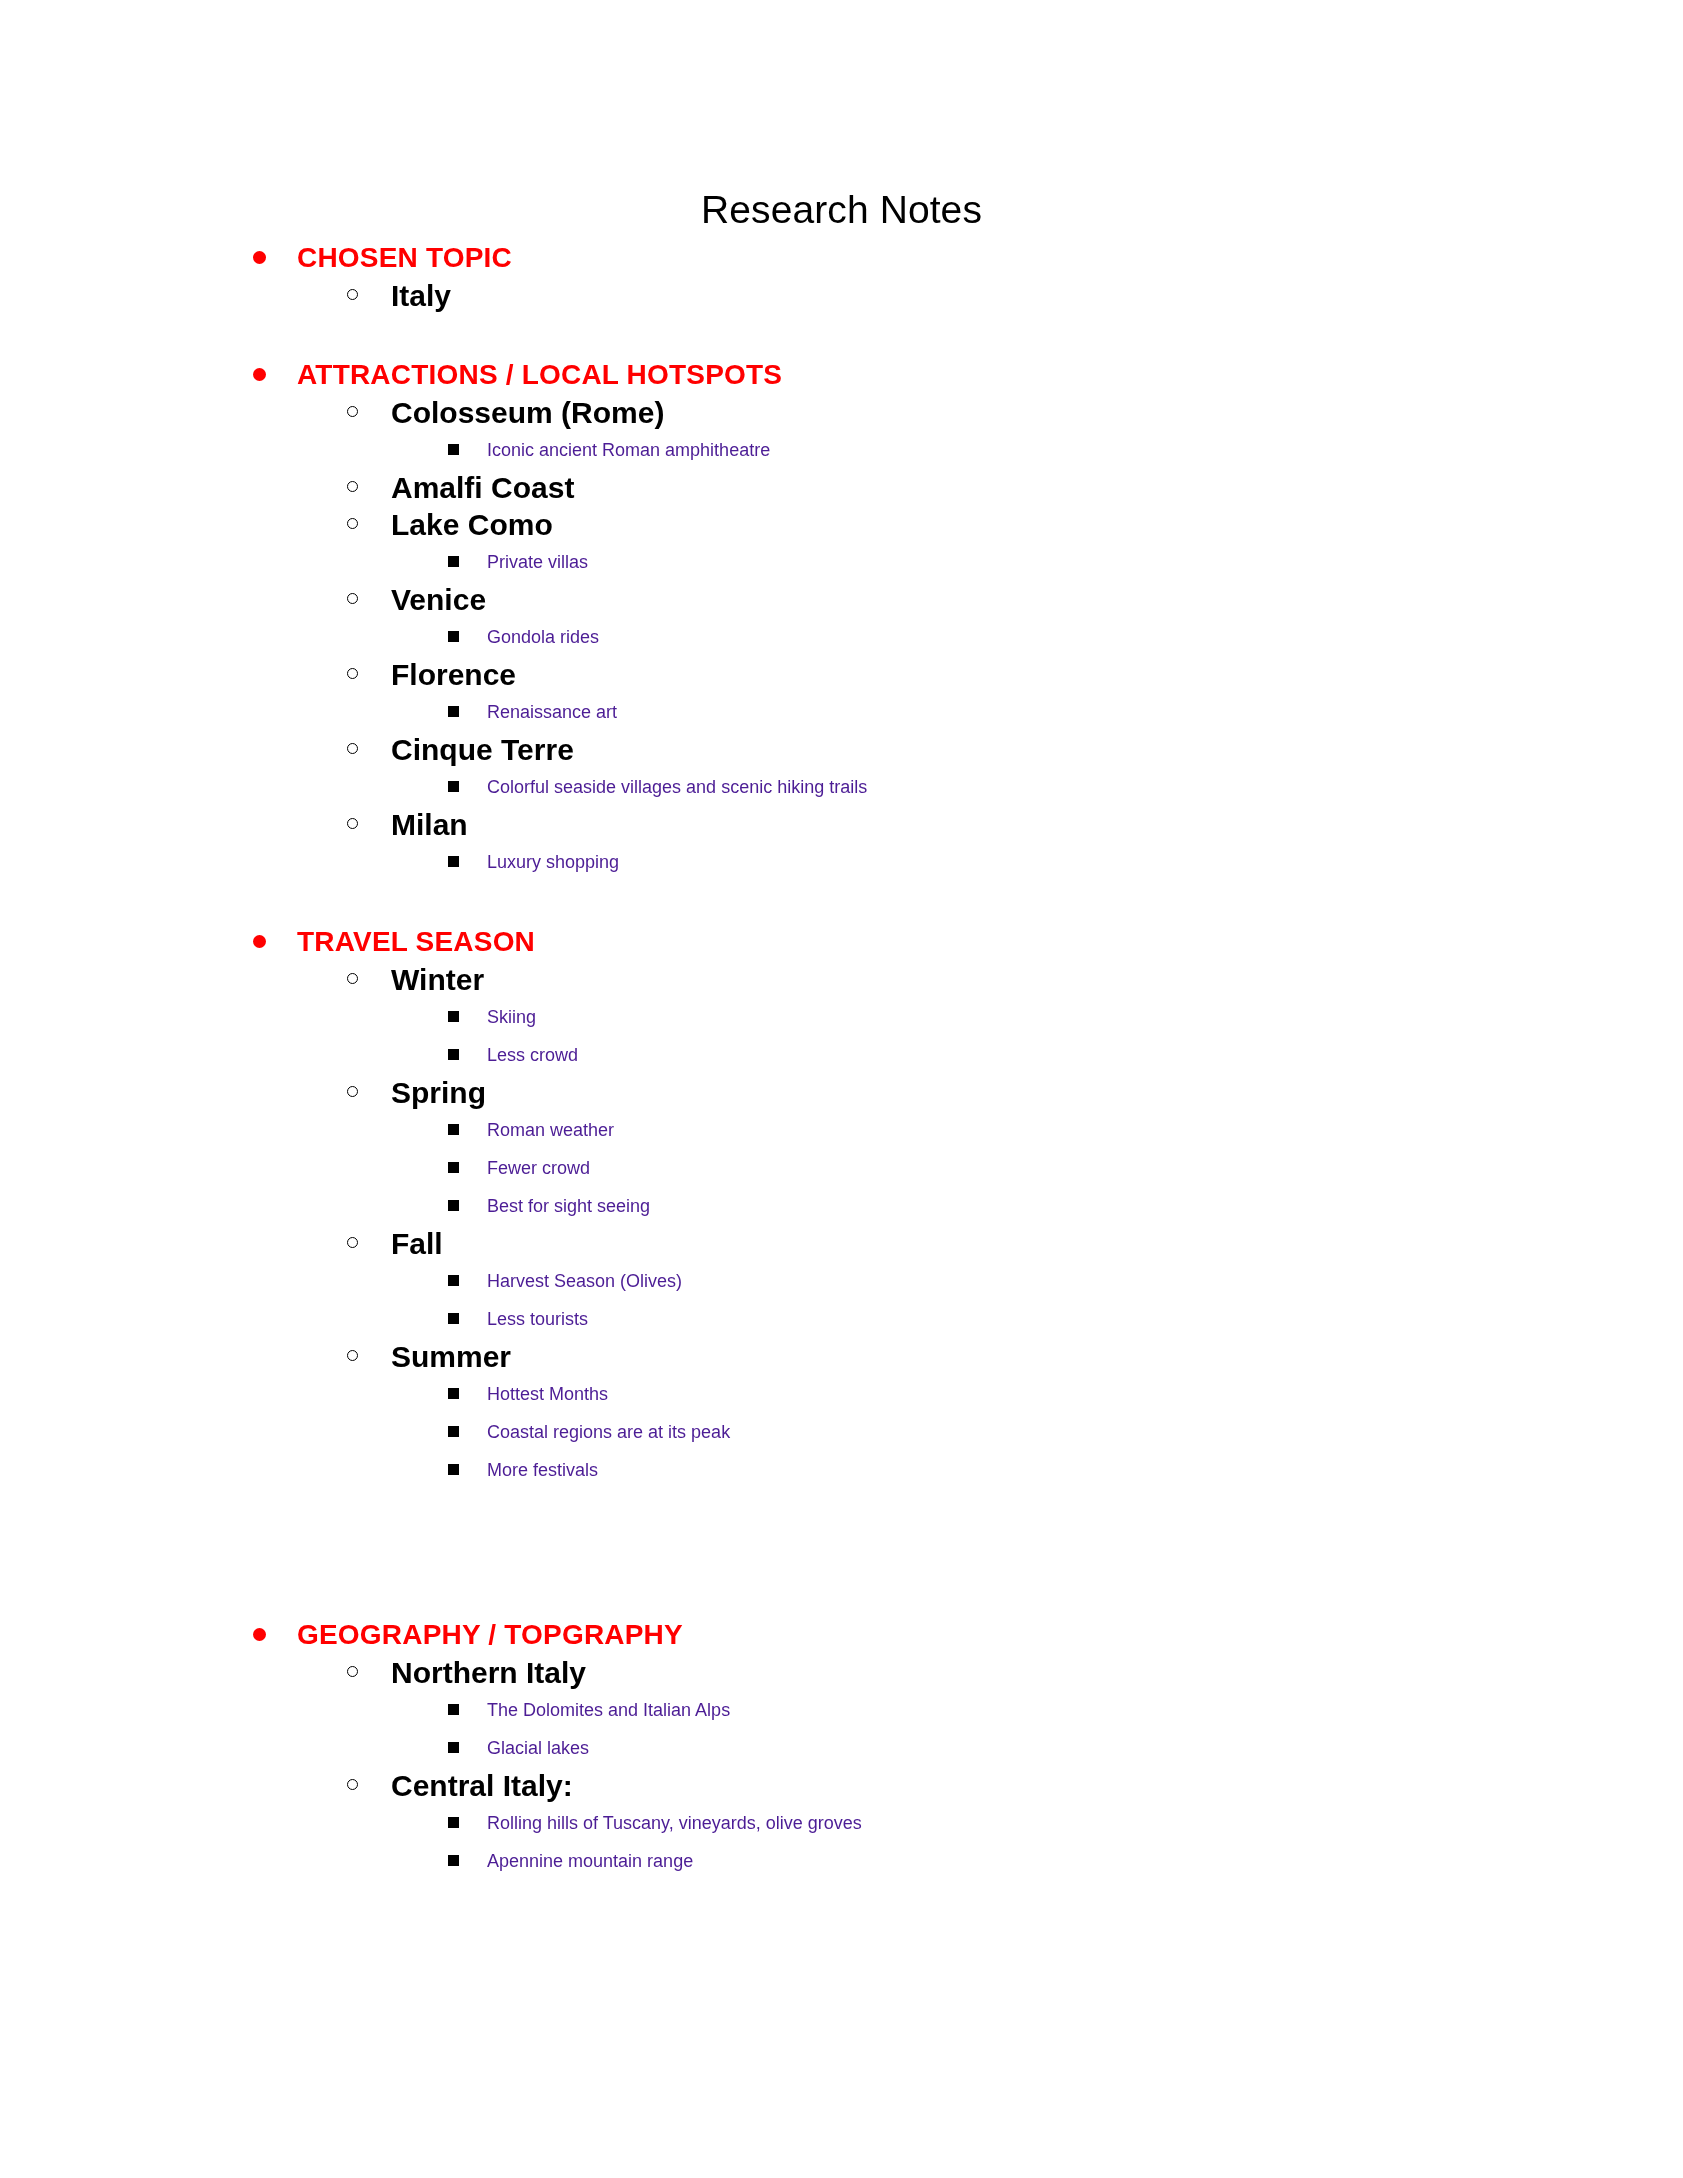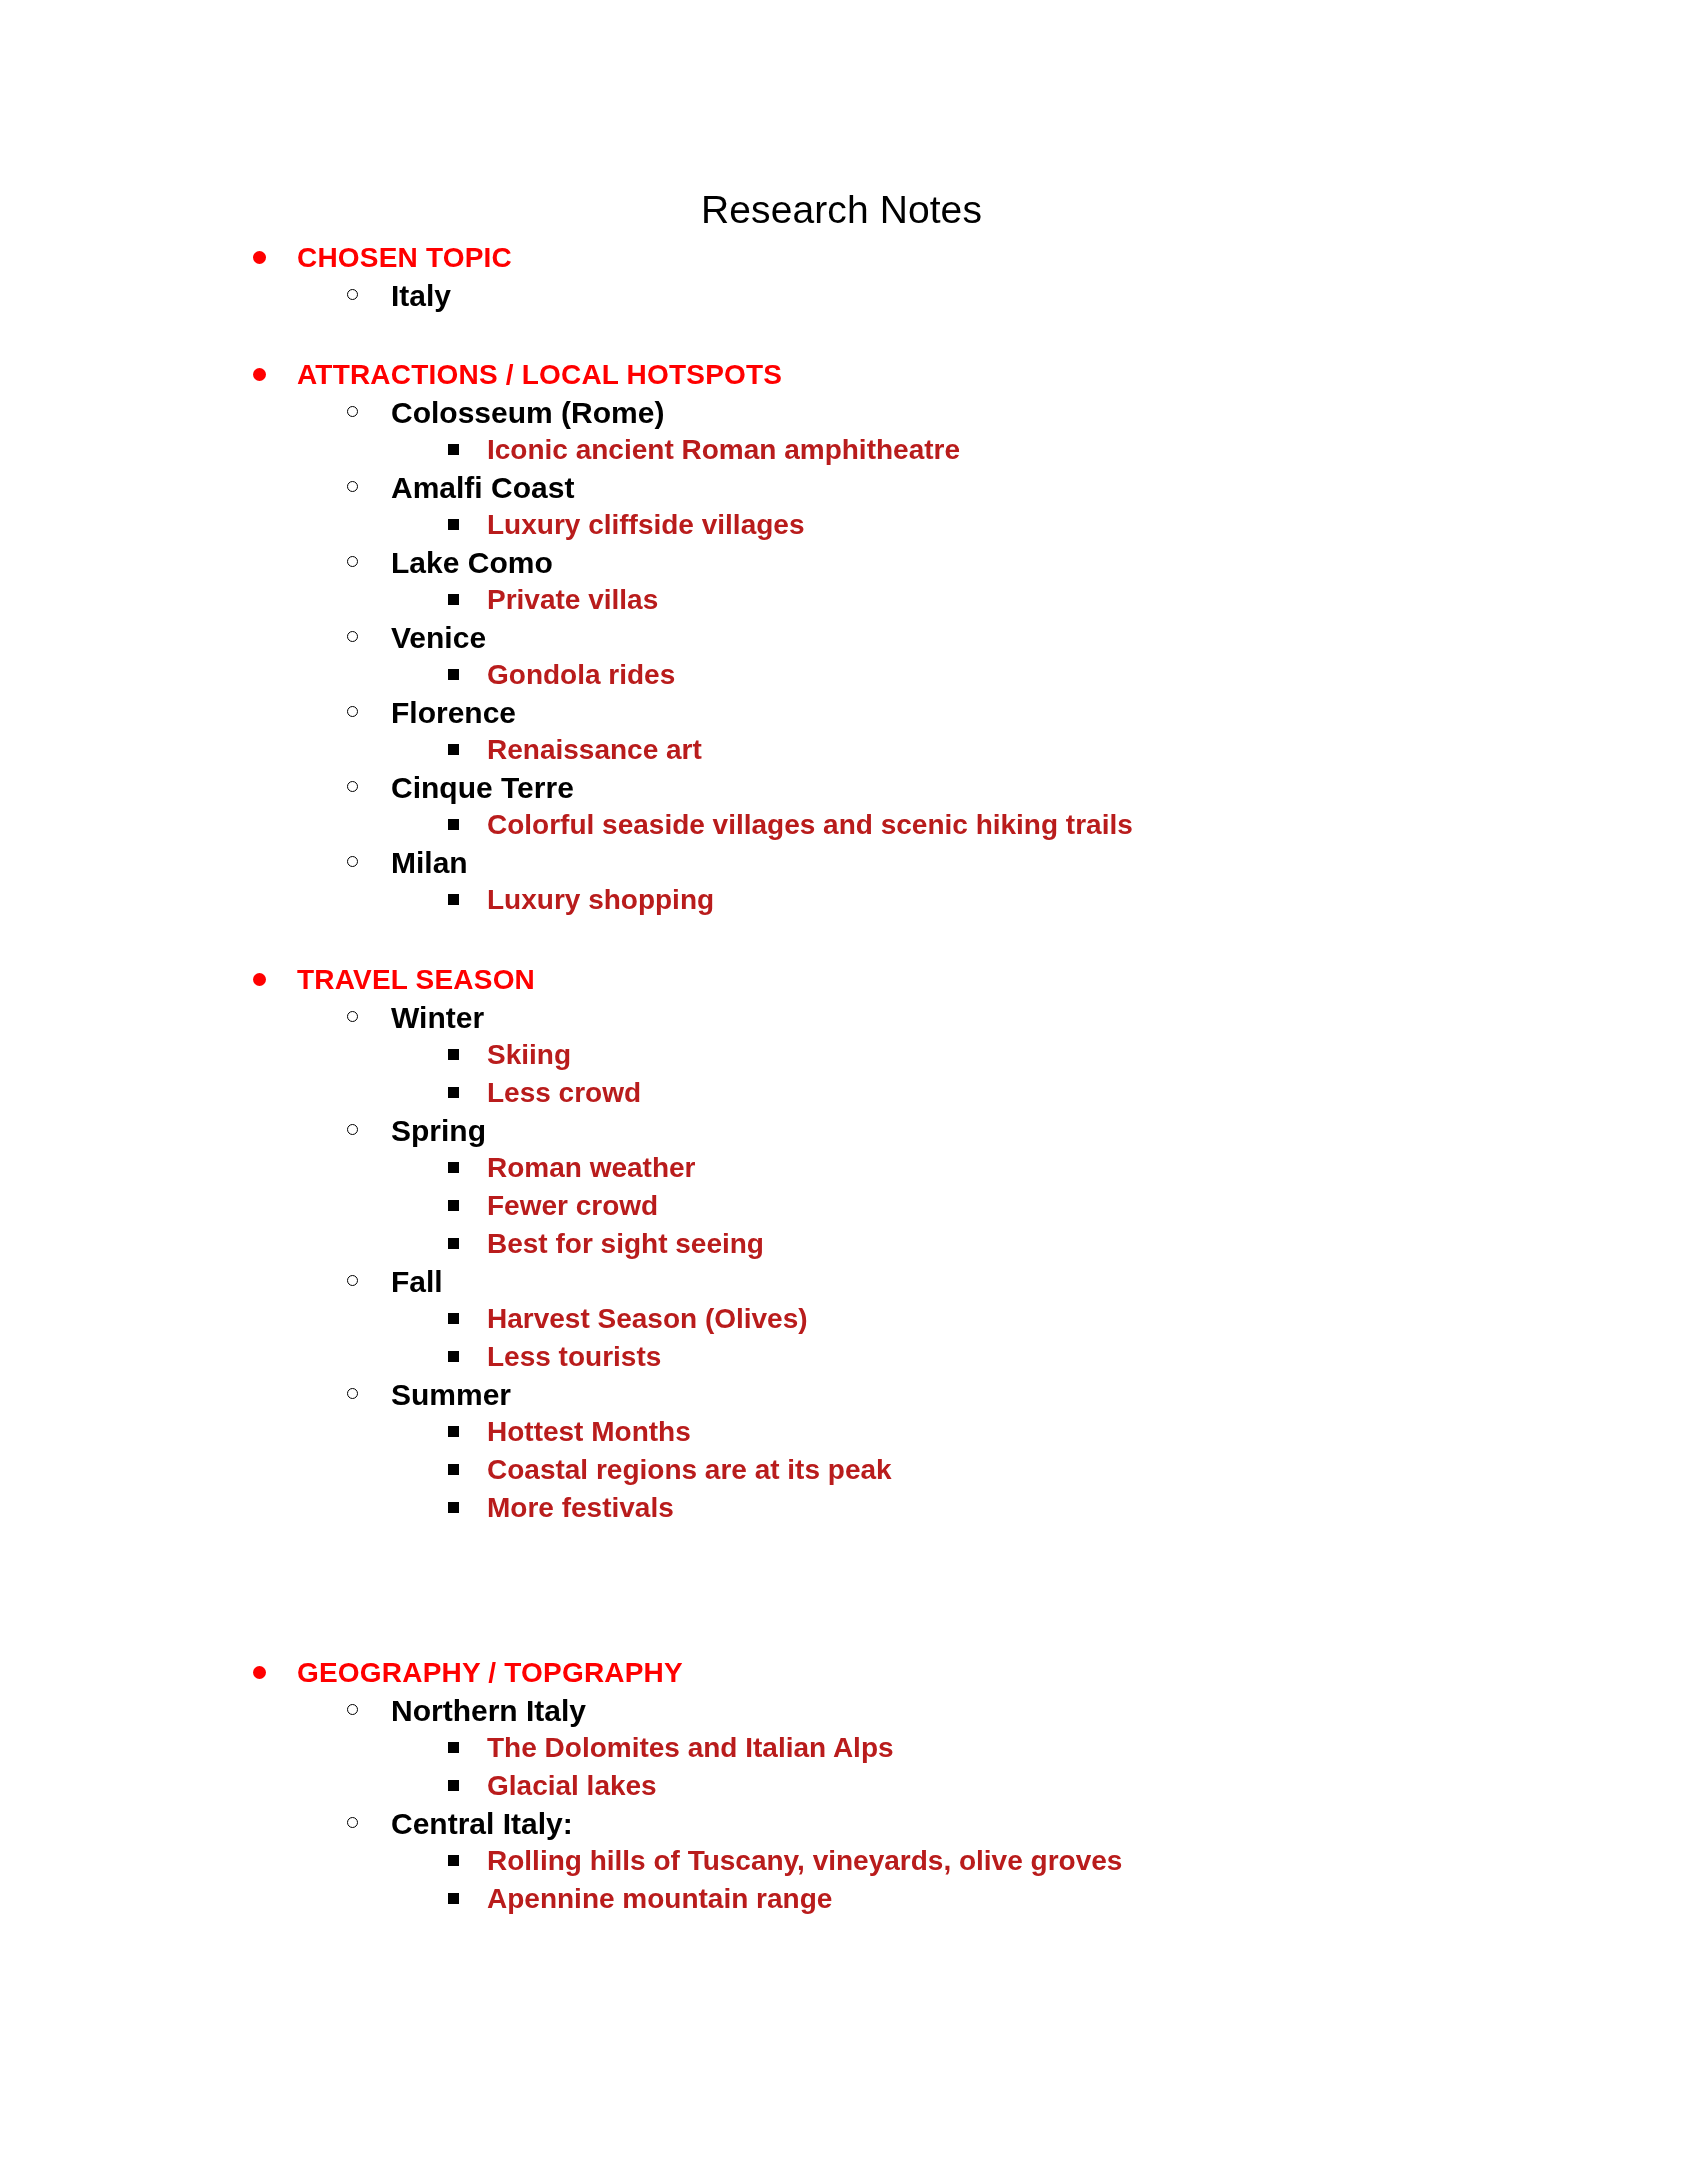--- a/index.html
+++ b/index.html
@@ -137,23 +137,23 @@
     left: 444px;
     top: 0;
     width: 18px;
     text-align: center;
     color: #000000;
     font-size: 16px;
     line-height: 40px;
   }
   .l3-label {
     display: inline-block;
-    color: #b91c1c;
-    font-weight: 700;
-    font-size: 28px;
+    color: #4c1d95;
+    font-weight: 400;
+    font-size: 18px;
     line-height: 38px;
     white-space: nowrap;
   }
 
   .sq {
     display: inline-block;
     width: 11px;
     height: 11px;
     background: #000000;
     vertical-align: middle;
@@ -204,25 +204,20 @@
           <li class="l2">
             <div class="row"><span class="bullet"><span class="circ"></span></span><span class="l2-label">Colosseum (Rome)</span></div>
             <ul class="l3-list">
               <li class="l3">
                 <div class="row"><span class="bullet"><span class="sq"></span></span><span class="l3-label">Iconic ancient Roman amphitheatre</span></div>
               </li>
             </ul>
           </li>
           <li class="l2">
             <div class="row"><span class="bullet"><span class="circ"></span></span><span class="l2-label">Amalfi Coast</span></div>
-            <ul class="l3-list">
-              <li class="l3">
-                <div class="row"><span class="bullet"><span class="sq"></span></span><span class="l3-label">Luxury cliffside villages</span></div>
-              </li>
-            </ul>
           </li>
           <li class="l2">
             <div class="row"><span class="bullet"><span class="circ"></span></span><span class="l2-label">Lake Como</span></div>
             <ul class="l3-list">
               <li class="l3">
                 <div class="row"><span class="bullet"><span class="sq"></span></span><span class="l3-label">Private villas</span></div>
               </li>
             </ul>
           </li>
           <li class="l2">

